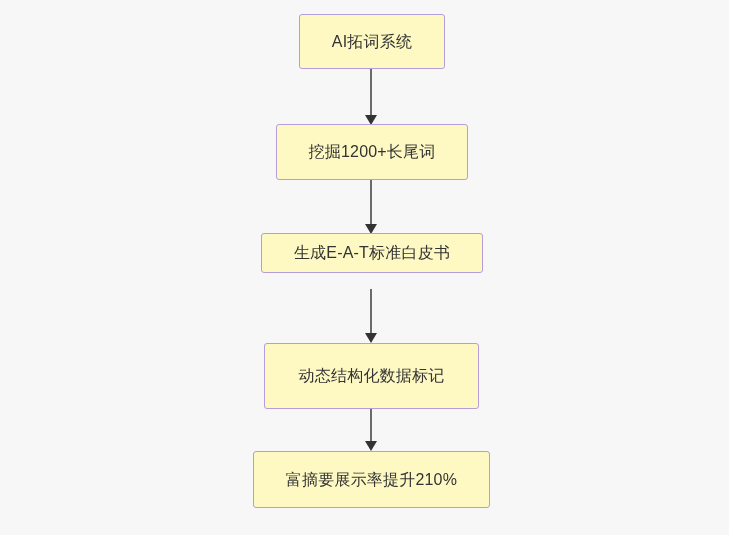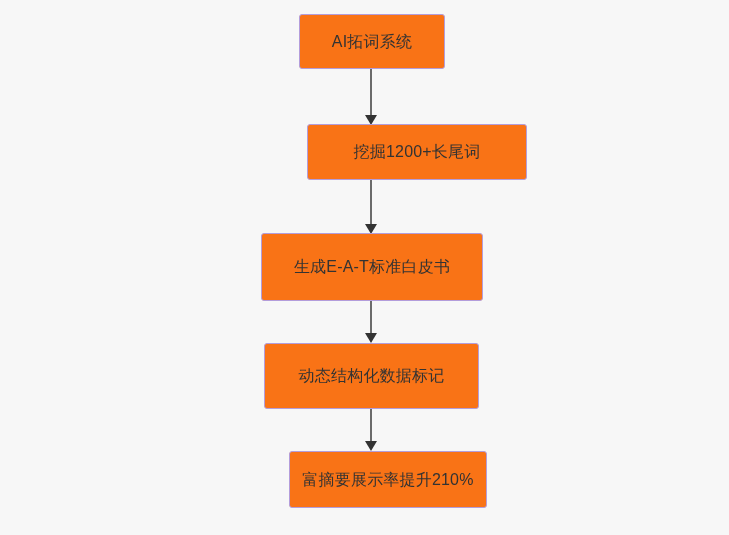--- a/index.html
+++ b/index.html
@@ -14,21 +14,21 @@
     overflow: hidden;
   }
   #flowchart-canvas {
     position: relative;
     width: 729px;
     height: 535px;
   }
   .node {
     position: absolute;
     box-sizing: border-box;
-    background: #f97316;
+    background: #fef9c3;
     border: 1.4px solid #b39ddb;
     border-radius: 3px;
     display: flex;
     align-items: center;
     justify-content: center;
   }
   .node-label {
     font-size: 16px;
     color: #333333;
     line-height: 1;
@@ -72,29 +72,29 @@
 
   <svg class="connector" width="20" height="58" style="left:361px; top:397px;">
     <line class="connector-line" x1="10" y1="0" x2="10" y2="46"></line>
     <polygon class="connector-head" points="4,44 16,44 10,54"></polygon>
   </svg>
 
   <div class="node" style="left:299px; top:14px; width:146px; height:55px;">
     <span class="node-label">AI拓词系统</span>
   </div>
 
-  <div class="node" style="left:276px; top:124px; width:220px; height:56px;margin-left:31px;">
+  <div class="node" style="left:276px; top:124px; width:192px; height:56px;">
     <span class="node-label">挖掘1200+长尾词</span>
   </div>
 
-  <div class="node" style="left:261px; top:233px; width:222px; height:68px;">
+  <div class="node" style="left:261px; top:233px; width:222px; height:40px;">
     <span class="node-label">生成E-A-T标准白皮书</span>
   </div>
 
   <div class="node" style="left:264px; top:343px; width:215px; height:66px;">
     <span class="node-label">动态结构化数据标记</span>
   </div>
 
-  <div class="node" style="left:253px; top:451px; width:198px; height:57px;margin-left:36px;">
+  <div class="node" style="left:253px; top:451px; width:237px; height:57px;">
     <span class="node-label">富摘要展示率提升210%</span>
   </div>
 
 </div>
 
 </body></html>

